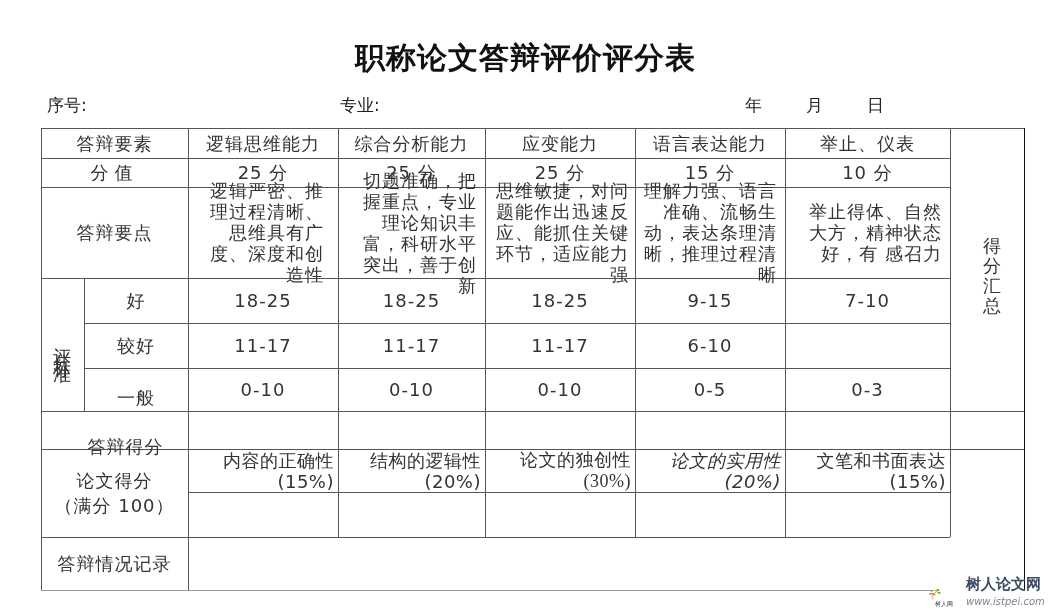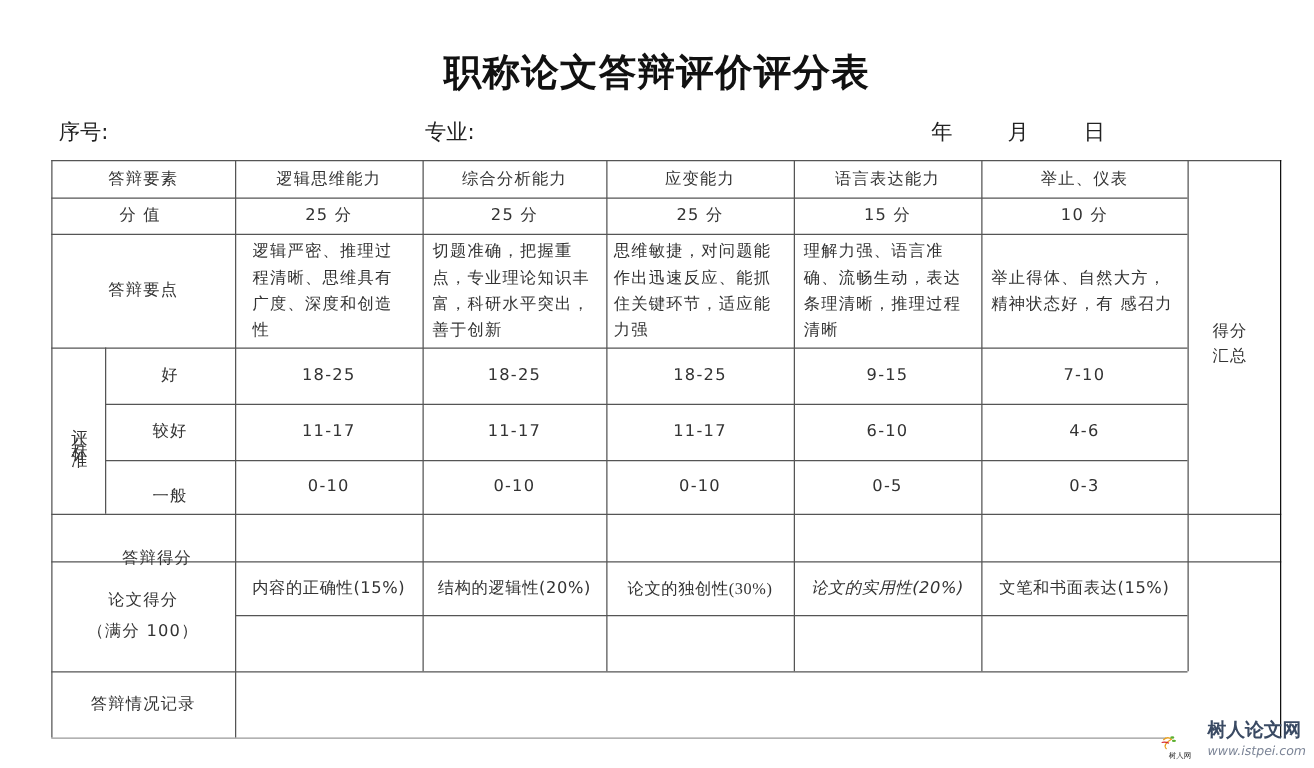--- a/index.html
+++ b/index.html
@@ -3,21 +3,21 @@
 <meta charset="utf-8">
 <style>
   html, body { margin:0; padding:0; background:#ffffff; }
   body { width:1051px; height:614px; position:relative; overflow:hidden;
          font-family: "DejaVu Sans", "Liberation Sans", sans-serif; color:#222; }
   .title { position:absolute; left:0; width:1051px; top:38px; text-align:center;
            font-family:"DejaVu Serif","Liberation Serif",serif; font-size:30px; font-weight:bold; color:#111; letter-spacing:1px; }
   .meta { position:absolute; top:94px; font-size:17px; color:#222; }
   .grid { position:absolute; left:0; top:0; width:1051px; height:614px; }
   .cell { position:absolute; box-sizing:border-box; display:flex; align-items:center; justify-content:center;
-          text-align:left; font-size:13px; line-height:21px; color:#333; padding:0 4px; letter-spacing:1px; }
+          text-align:right; font-size:18px; line-height:21px; color:#333; padding:0 4px; letter-spacing:1px; }
   .line { position:absolute; background:#555; }
   .vtext { writing-mode: vertical-rl; text-orientation: upright; letter-spacing:6px; }
   .logo { position:absolute; left:928px; top:574px; width:122px; height:40px; }
   .logo-text { position:absolute; left:966px; top:575px; font-size:15px; font-weight:bold; color:#3a4a63; }
   .logo-url { position:absolute; left:966px; top:596px; font-size:10px; font-style:italic; color:#7b8496; }
   .logo-small { position:absolute; left:935px; top:600px; font-size:6px; color:#333; }
 </style>
 </head>
 <body>
 
@@ -83,21 +83,20 @@
   <div class="cell" style="left:338px;top:278px;width:147px;height:45px;">18-25</div>
   <div class="cell" style="left:485px;top:278px;width:150px;height:45px;">18-25</div>
   <div class="cell" style="left:635px;top:278px;width:150px;height:45px;">9-15</div>
   <div class="cell" style="left:785px;top:278px;width:165px;height:45px;">7-10</div>
 
   <div class="cell" style="left:84px;top:323px;width:104px;height:45px;">较好</div>
   <div class="cell" style="left:188px;top:323px;width:150px;height:45px;">11-17</div>
   <div class="cell" style="left:338px;top:323px;width:147px;height:45px;">11-17</div>
   <div class="cell" style="left:485px;top:323px;width:150px;height:45px;">11-17</div>
   <div class="cell" style="left:635px;top:323px;width:150px;height:45px;">6-10</div>
-  <div class="cell" style="left:785px;top:323px;width:165px;height:45px;">4-6</div>
 
   <div class="cell" style="left:84px;top:376px;width:104px;height:43px;">一般</div>
   <div class="cell" style="left:188px;top:368px;width:150px;height:43px;">0-10</div>
   <div class="cell" style="left:338px;top:368px;width:147px;height:43px;">0-10</div>
   <div class="cell" style="left:485px;top:368px;width:150px;height:43px;">0-10</div>
   <div class="cell" style="left:635px;top:368px;width:150px;height:43px;">0-5</div>
   <div class="cell" style="left:785px;top:368px;width:165px;height:43px;">0-3</div>
 
   <div class="cell" style="left:52px;top:411px;width:147px;height:38px;margin-top:16px;">答辩得分</div>
   <div class="cell" style="left:188px;top:411px;width:150px;height:38px;"></div>

